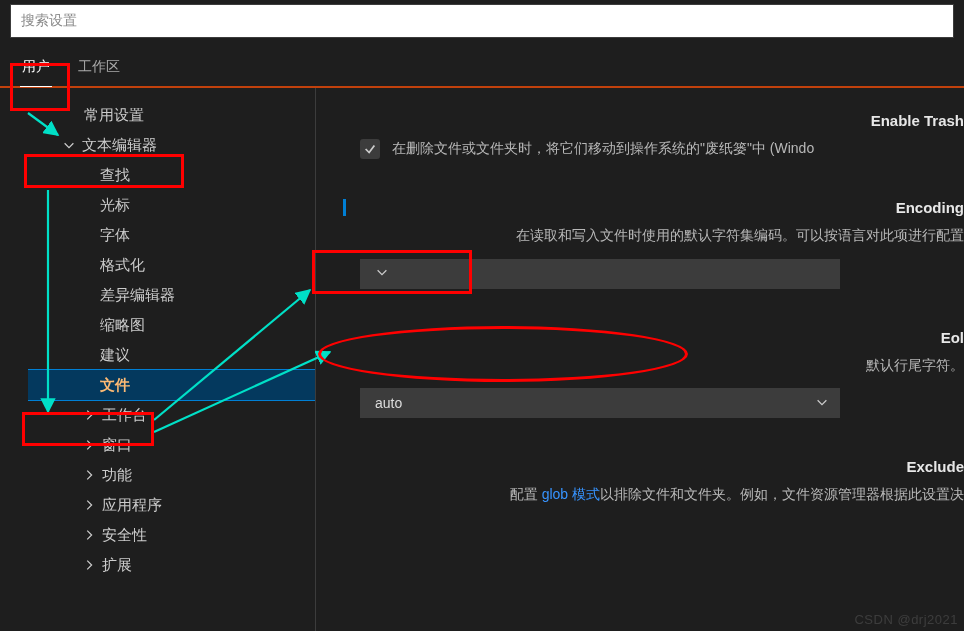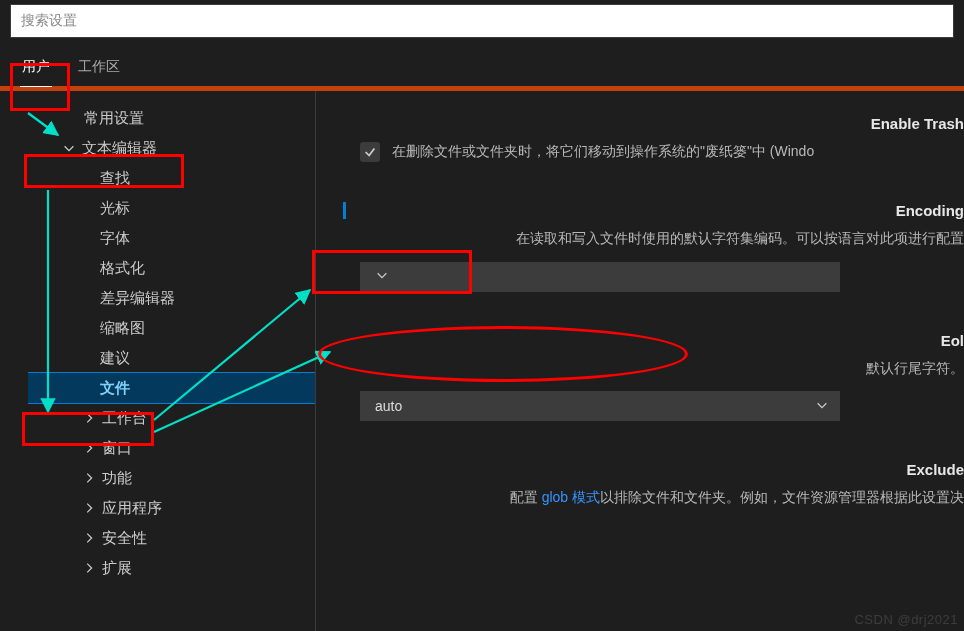--- a/index.html
+++ b/index.html
@@ -18,21 +18,21 @@
     margin: 4px 10px 0 10px;
     display: flex;
     align-items: center;
     padding: 0 10px;
     color: #8a8a8a;
     font-size: 14px;
   }
   .tabs {
     display: flex;
     padding: 14px 20px 0 20px;
-    border-bottom: 5px solid #c2410c;
+    border-bottom: 2px solid #c2410c;
     gap: 24px;
   }
   .tab {
     padding: 6px 2px 10px 2px;
     color: #aaaaaa;
     cursor: pointer;
     position: relative;
   }
   .tab.active {
     color: #ffffff;
@@ -66,21 +66,21 @@
     font-size: 15px;
   }
   .side-item.sub1 { padding-left: 72px; }
   .side-item.sub1.with-chevron { padding-left: 54px; }
   .side-item.with-chevron { padding-left: 34px; }
   .side-item.lvl0 { padding-left: 56px; }
   .side-item.selected {
     background: #04395e;
     outline: 1px solid #007fd4;
     font-weight: 700;
-    color: #7dd3fc;
+    color: #fdba74;
   }
   .chev {
     width: 14px; height: 14px;
     display: inline-flex; align-items: center; justify-content: center;
     color: #cccccc;
     flex-shrink: 0;
   }
   .chev svg { width: 14px; height: 14px; }
   .content {
     flex: 1;

